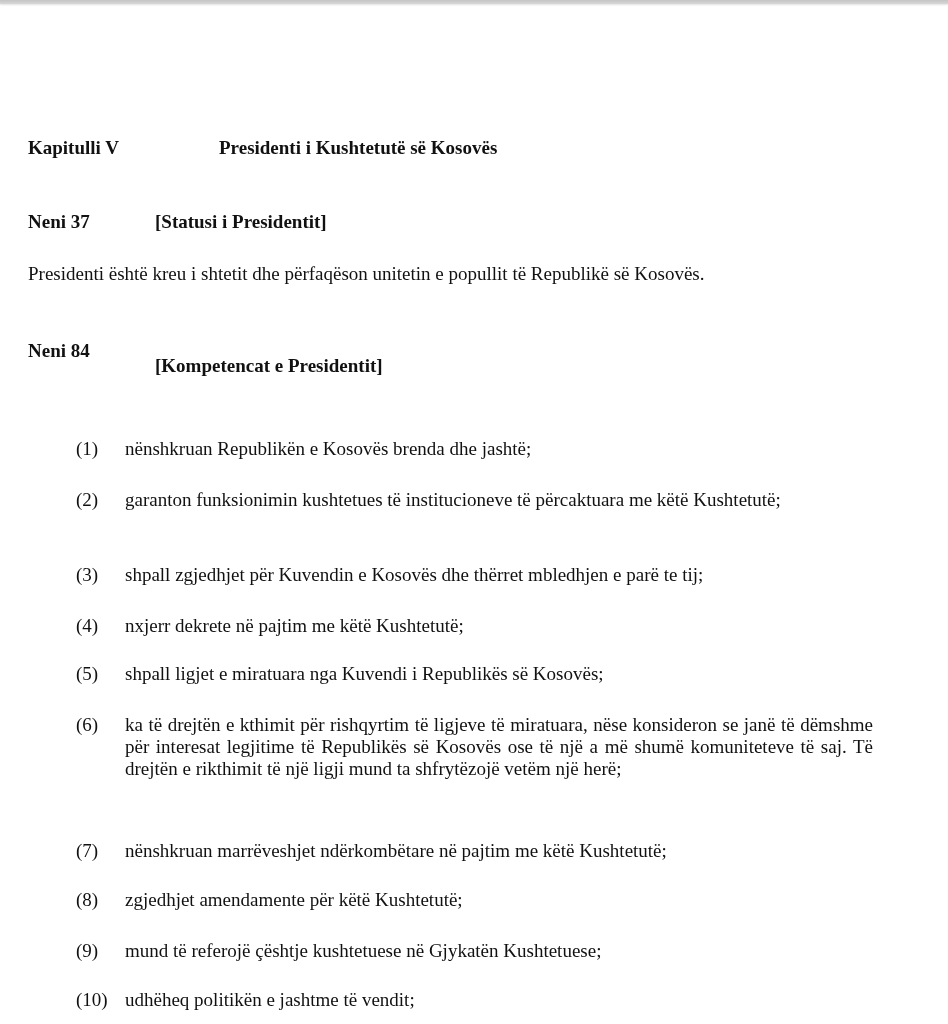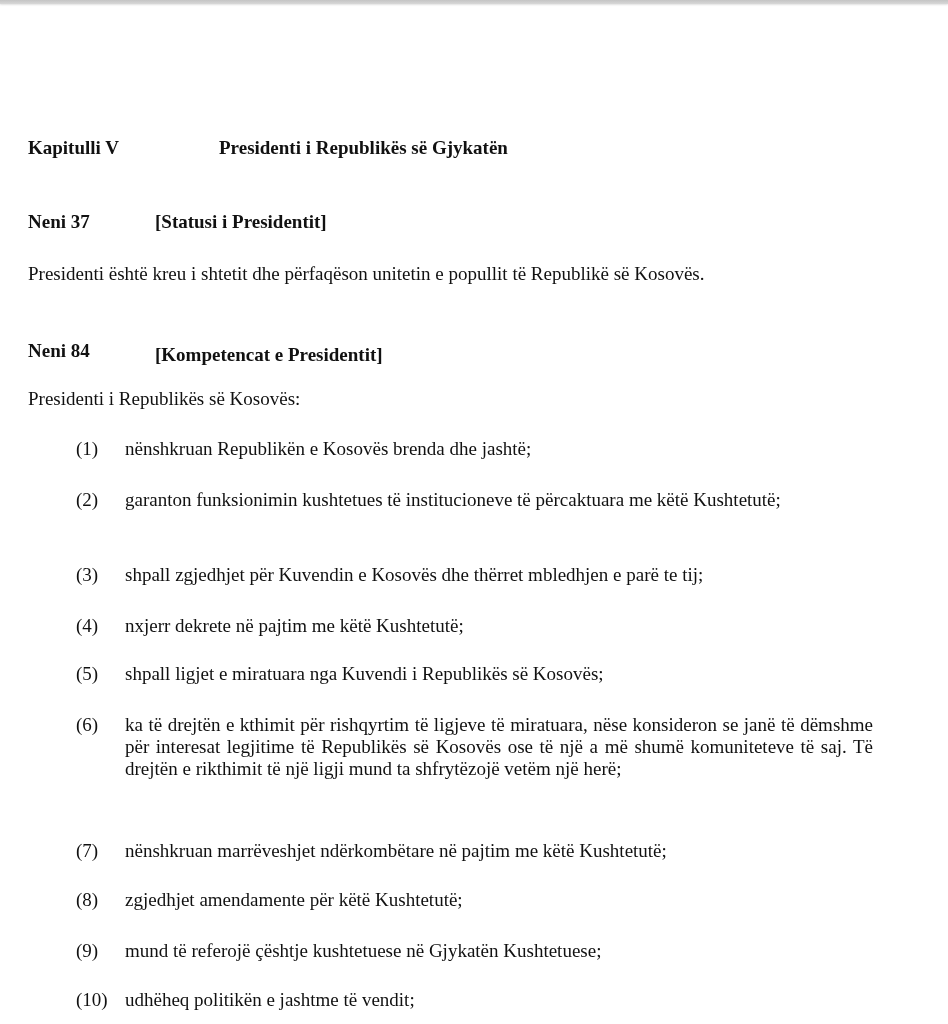--- a/index.html
+++ b/index.html
@@ -64,34 +64,33 @@
   </style>
 </head>
 <body>
 
 <div class="top-bar"></div>
 
 <div class="page">
 
   <div class="heading" style="left:28px; top:137px; width:600px;">
     <span class="num">Kapitulli V</span>
-    <span style="position:absolute; left:191px; top:0;">Presidenti i Republikës së Gjykatën</span>
+    <span style="position:absolute; left:191px; top:0;">Presidenti i Kushtetutë së Kosovës</span>
   </div>
 
   <div class="heading" style="left:28px; top:211px; width:600px;">
     <span class="num">Neni 37</span>
     <span style="position:absolute; left:127px; top:0;text-align:center;">[Statusi i Presidentit]</span>
   </div>
   <div class="para" style="top:263px;text-align:right;">Presidenti është kreu i shtetit dhe përfaqëson unitetin e popullit të Republikë së Kosovës.</div>
 
   <div class="heading" style="left:28px; top:340px; width:600px;">
     <span class="num">Neni 84</span>
-    <span style="position:absolute; left:127px; top:4px;">[Kompetencat e Presidentit]</span>
+    <span style="position:absolute; left:127px; top:15px;">[Kompetencat e Presidentit]</span>
   </div>
-  <div class="para" style="top:388px;">Presidenti i Republikës së Kosovës:</div>
 
   <div class="item" style="top:438px;">
     <span class="idx">(1)</span>
     <span class="txt">nënshkruan Republikën e Kosovës brenda dhe jashtë;</span>
   </div>
   <div class="item" style="top:489px;">
     <span class="idx">(2)</span>
     <span class="txt">garanton funksionimin kushtetues të institucioneve të përcaktuara me këtë Kushtetutë;</span>
   </div>
   <div class="item" style="top:564px;">

